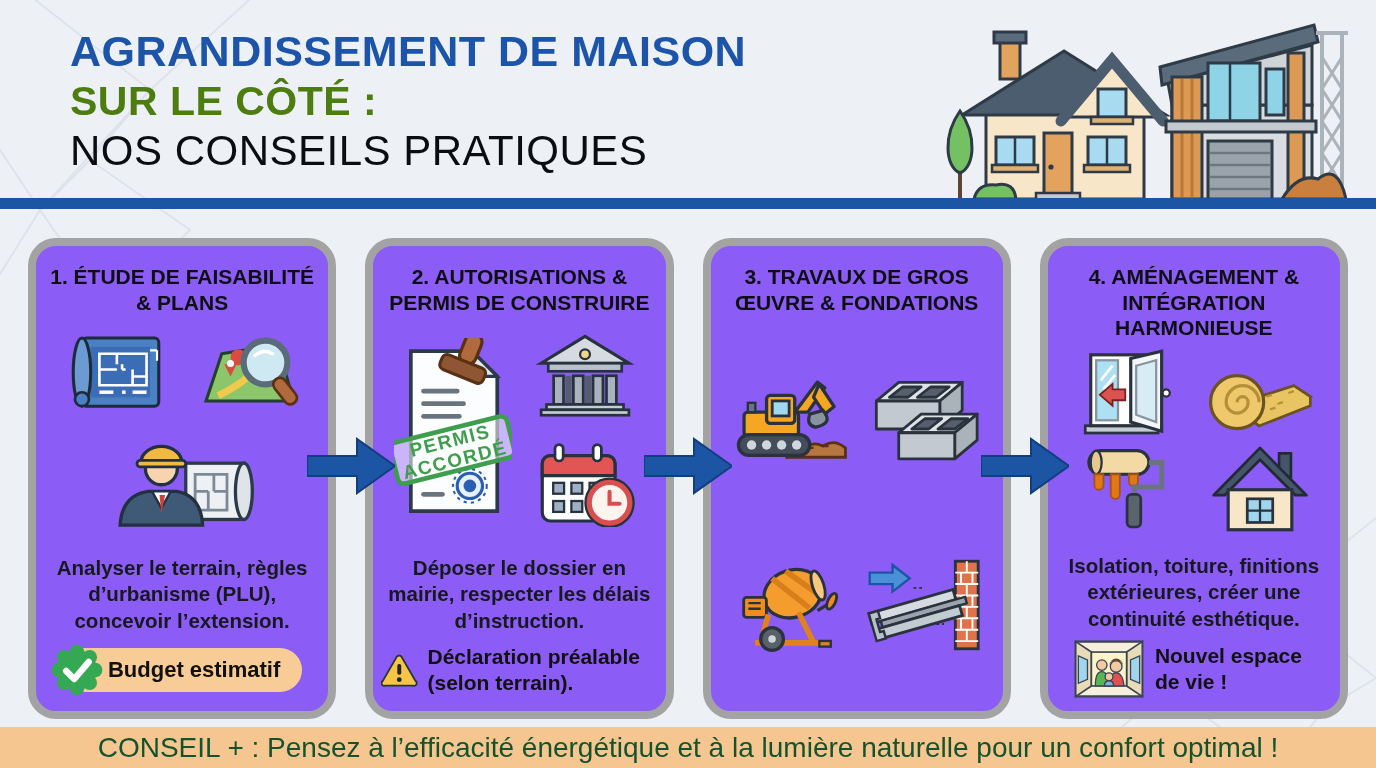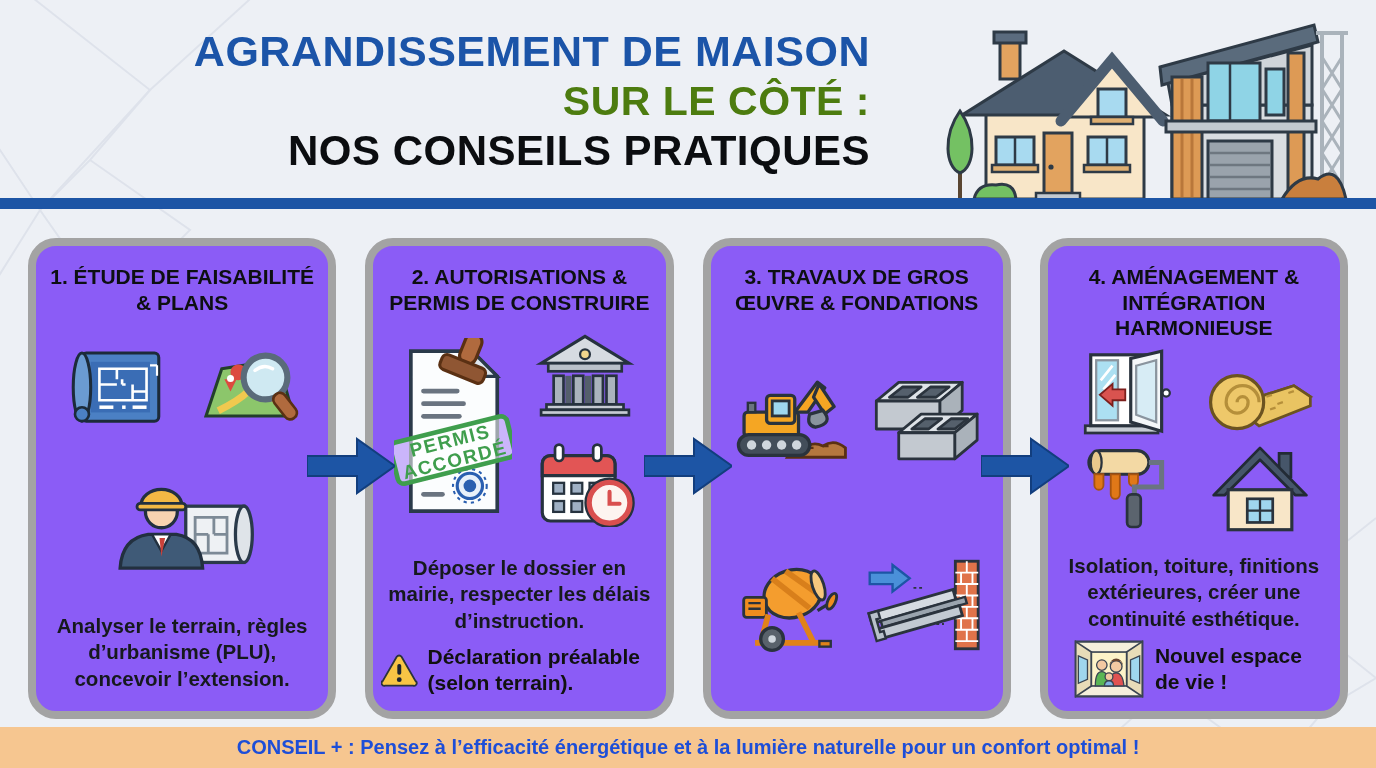--- a/index.html
+++ b/index.html
@@ -1,23 +1,23 @@
 <!DOCTYPE html>
 <html><head>
 <meta charset="utf-8">
 <style>
   html,body{margin:0;padding:0;}
   body{width:1376px;height:768px;position:relative;overflow:hidden;
        background:#edf0f5;font-family:"Liberation Sans",sans-serif;color:#14181d;}
   .bgpat{position:absolute;opacity:.65;pointer-events:none;}
   
-  .header-text{position:absolute;left:70px;top:26px;width:800px;text-align:right;}
+  .header-text{position:absolute;left:70px;top:26px;width:800px;text-align:left;}
   .t-blue{color:#1b54a8;font-weight:bold;font-size:43px;line-height:1.18;letter-spacing:.5px;}
   .t-blue2{color:#4d7c0f;font-weight:bold;font-size:41px;line-height:1.18;letter-spacing:.5px;}
-  .t-black{color:#0b0d10;font-weight:bold;font-size:42px;line-height:1.25;letter-spacing:.5px;}
+  .t-black{color:#0b0d10;font-weight:normal;font-size:42px;line-height:1.25;letter-spacing:.5px;}
   .house-illu{position:absolute;right:26px;top:5px;width:410px;height:196px;}
   .rule{position:absolute;left:0;top:198px;width:1376px;height:11px;background:#1d55a5;}
   
   .cards{position:absolute;left:28px;top:238px;width:1320px;height:470px;
          display:grid;grid-template-columns:repeat(4,1fr);gap:29px;}
   .card{background:#8b5cf6;border:8px solid #a3a3a3;border-radius:28px;
         display:flex;flex-direction:column;align-items:center;
         padding:14px 8px 12px;box-sizing:border-box;}
   .card-title{font-size:21px;font-weight:bold;text-align:center;line-height:1.22;
               margin:4px 0 8px;color:#0d0f12;max-width:284px;}
@@ -32,21 +32,21 @@
   .note-text{font-size:21px;font-weight:bold;line-height:1.22;text-align:left;color:#111;}
   .badge{position:relative;background:#f8cc96;border-radius:26px;
          padding:9px 22px 9px 46px;font-size:22px;font-weight:bold;color:#111;}
   .badge .seal{position:absolute;left:-14px;top:50%;transform:translateY(-50%);}
   
   .flow-arrow{position:absolute;top:436px;width:88px;height:60px;z-index:5;}
   .fa1{left:307px;} .fa2{left:644px;} .fa3{left:981px;}
   
   .footer{position:absolute;left:0;top:727px;width:1376px;height:41px;background:#f6c690;
           display:flex;align-items:center;justify-content:center;}
-  .footer-text{font-size:20px;font-weight:bold;color:#1d4ed8;}
+  .footer-text{font-size:28px;font-weight:normal;color:#14532d;}
   svg text{font-family:"Liberation Sans",sans-serif;}
 </style>
 </head>
 <body>
 
 <svg class="bgpat" style="left:0;top:0" width="330" height="310" viewBox="0 0 330 310">
   <g fill="none" stroke="#d7dce6" stroke-width="2">
     <path d="M10 -20 L150 90 L40 210 L110 310"></path>
       <path d="M150 90 L260 -10"></path>
     <path d="M-20 120 L40 210 L-10 290"></path>
@@ -161,20 +161,39 @@
         </g>
         <path d="M14 96 Q16 64 44 60 L74 60 Q100 64 102 96 Z" fill="#3f5a77" stroke="#22303f" stroke-width="3.5"></path>
         <polygon points="48,60 58,78 68,60" fill="#fff" stroke="#22303f" stroke-width="2.5"></polygon>
         <path d="M56 64 L58 84 L62 64 Z" fill="#c9413a"></path>
         <circle cx="58" cy="36" r="17" fill="#f8d3b0" stroke="#22303f" stroke-width="3.5"></circle>
         <path d="M36 30 a22 18 0 0 1 44 0 Z" fill="#f2b844" stroke="#22303f" stroke-width="3.5"></path>
         <rect x="32" y="27" width="52" height="7" rx="3.5" fill="#f2b844" stroke="#22303f" stroke-width="3"></rect>
       </svg>
     </div>
     <p class="card-body">Analyser le terrain, règles d’urbanisme (PLU), concevoir l’extension.</p>
+    <div class="note">
+      <span class="badge">
+        <svg class="seal" width="58" height="58" viewBox="0 0 64 64">
+          <g fill="#35a853">
+            <circle cx="52" cy="32" r="8"></circle>
+              <circle cx="46.1" cy="46.1" r="8"></circle>
+              <circle cx="32" cy="52" r="8"></circle>
+            <circle cx="17.9" cy="46.1" r="8"></circle>
+              <circle cx="12" cy="32" r="8"></circle>
+              <circle cx="17.9" cy="17.9" r="8"></circle>
+            <circle cx="32" cy="12" r="8"></circle>
+              <circle cx="46.1" cy="17.9" r="8"></circle>
+              <circle cx="32" cy="32" r="22"></circle>
+          </g>
+          <path d="M20 33 L29 42 L45 23" stroke="#fff" stroke-width="7" fill="none" stroke-linecap="round" stroke-linejoin="round"></path>
+        </svg>
+        <span>Budget estimatif</span>
+      </span>
+    </div>
   </section>
 
   <section class="card">
     <h2 class="card-title">2. AUTORISATIONS &amp; PERMIS DE CONSTRUIRE</h2>
     <div class="icons">
       <svg class="span2row" width="118" height="182" viewBox="0 0 112 172">
         <path d="M16 12 H74 L98 36 V164 H16 Z" fill="#fbfdfe" stroke="#2a3a4a" stroke-width="3.5"></path>
         <polygon points="74,12 74,36 98,36" fill="#dfe7ee" stroke="#2a3a4a" stroke-width="3"></polygon>
         <g stroke="#6a7480" stroke-width="4.5" stroke-linecap="round">
           <path d="M28 50 H60"></path>

